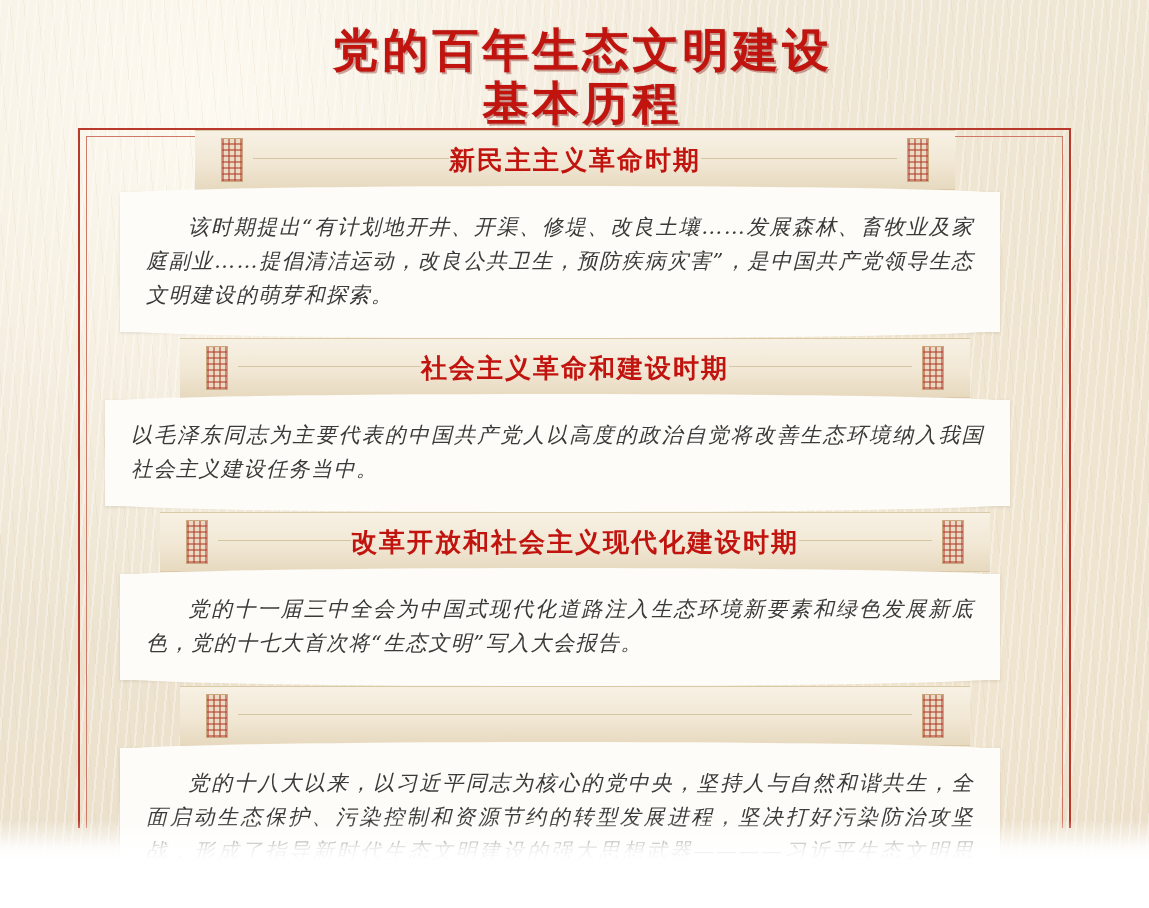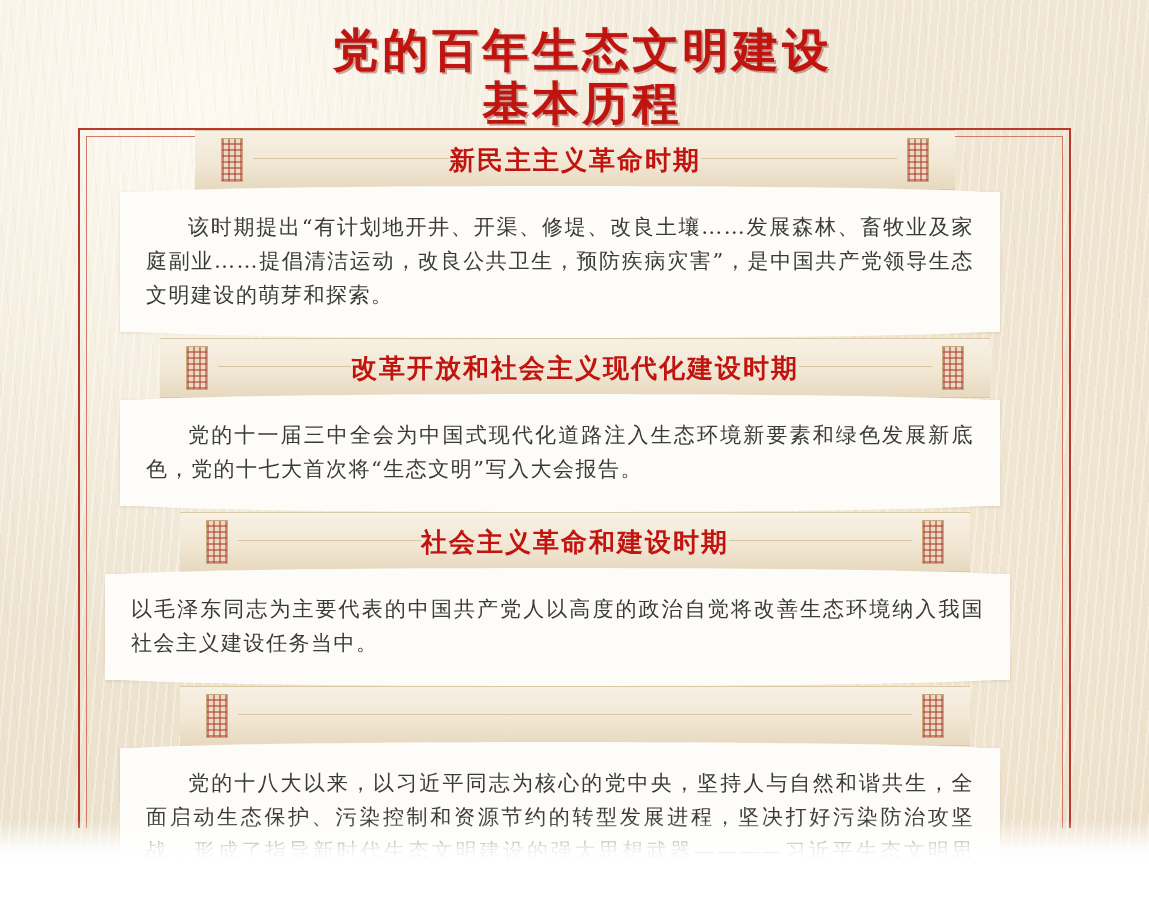--- a/index.html
+++ b/index.html
@@ -169,20 +169,21 @@
   .card-text {
     position: relative;
     font-family: "DejaVu Serif", serif;
     font-size: 21px;
     line-height: 1.62;
     color: #3a3a38;
     letter-spacing: 1.5px;
     text-align: justify;
     text-indent: 2em;
     margin: 0;
+    font-style: italic;
   }
   .card-text.no-indent { text-indent: 0; }
 </style>
 </head>
 <body>
 
 <div class="poster">
   <div class="paper-texture"></div>
 
   <div class="title-wrap">
@@ -208,20 +209,37 @@
           <span class="orn"></span>
         </div>
       </div>
       <div class="card" style="width:880px;margin-left:10px;">
         <p class="card-text">该时期提出“有计划地开井、开渠、修堤、改良土壤……发展森林、畜牧业及家庭副业……提倡清洁运动，改良公共卫生，预防疾病灾害”，是中国共产党领导生态文明建设的萌芽和探索。</p>
       </div>
     </div>
 
     <div class="section">
       <div class="section-header">
+        <div class="header-bar" style="width:790px;">
+          <span class="orn"></span>
+          <span class="orn-gap"></span>
+          <span class="rule"></span>
+          <span class="header-text">社会主义革命和建设时期</span>
+          <span class="rule"></span>
+          <span class="orn-gap"></span>
+          <span class="orn"></span>
+        </div>
+      </div>
+      <div class="card" style="width:905px;margin-left:-5px;">
+        <p class="card-text no-indent">以毛泽东同志为主要代表的中国共产党人以高度的政治自觉将改善生态环境纳入我国社会主义建设任务当中。</p>
+      </div>
+    </div>
+
+    <div class="section">
+      <div class="section-header">
         <div class="header-bar" style="width:830px;">
           <span class="orn"></span>
           <span class="orn-gap"></span>
           <span class="rule"></span>
           <span class="header-text">改革开放和社会主义现代化建设时期</span>
           <span class="rule"></span>
           <span class="orn-gap"></span>
           <span class="orn"></span>
         </div>
       </div>
@@ -229,37 +247,20 @@
         <p class="card-text">党的十一届三中全会为中国式现代化道路注入生态环境新要素和绿色发展新底色，党的十七大首次将“生态文明”写入大会报告。</p>
       </div>
     </div>
 
     <div class="section">
       <div class="section-header">
         <div class="header-bar" style="width:790px;">
           <span class="orn"></span>
           <span class="orn-gap"></span>
           <span class="rule"></span>
-          <span class="header-text">社会主义革命和建设时期</span>
-          <span class="rule"></span>
-          <span class="orn-gap"></span>
-          <span class="orn"></span>
-        </div>
-      </div>
-      <div class="card" style="width:905px;margin-left:-5px;">
-        <p class="card-text no-indent">以毛泽东同志为主要代表的中国共产党人以高度的政治自觉将改善生态环境纳入我国社会主义建设任务当中。</p>
-      </div>
-    </div>
-
-    <div class="section">
-      <div class="section-header">
-        <div class="header-bar" style="width:790px;">
-          <span class="orn"></span>
-          <span class="orn-gap"></span>
-          <span class="rule"></span>
           <span class="rule"></span>
           <span class="orn-gap"></span>
           <span class="orn"></span>
         </div>
       </div>
       <div class="card" style="width:880px;margin-left:10px;">
         <p class="card-text">党的十八大以来，以习近平同志为核心的党中央，坚持人与自然和谐共生，全面启动生态保护、污染控制和资源节约的转型发展进程，坚决打好污染防治攻坚战，形成了指导新时代生态文明建设的强大思想武器————习近平生态文明思想。</p>
       </div>
     </div>
 

